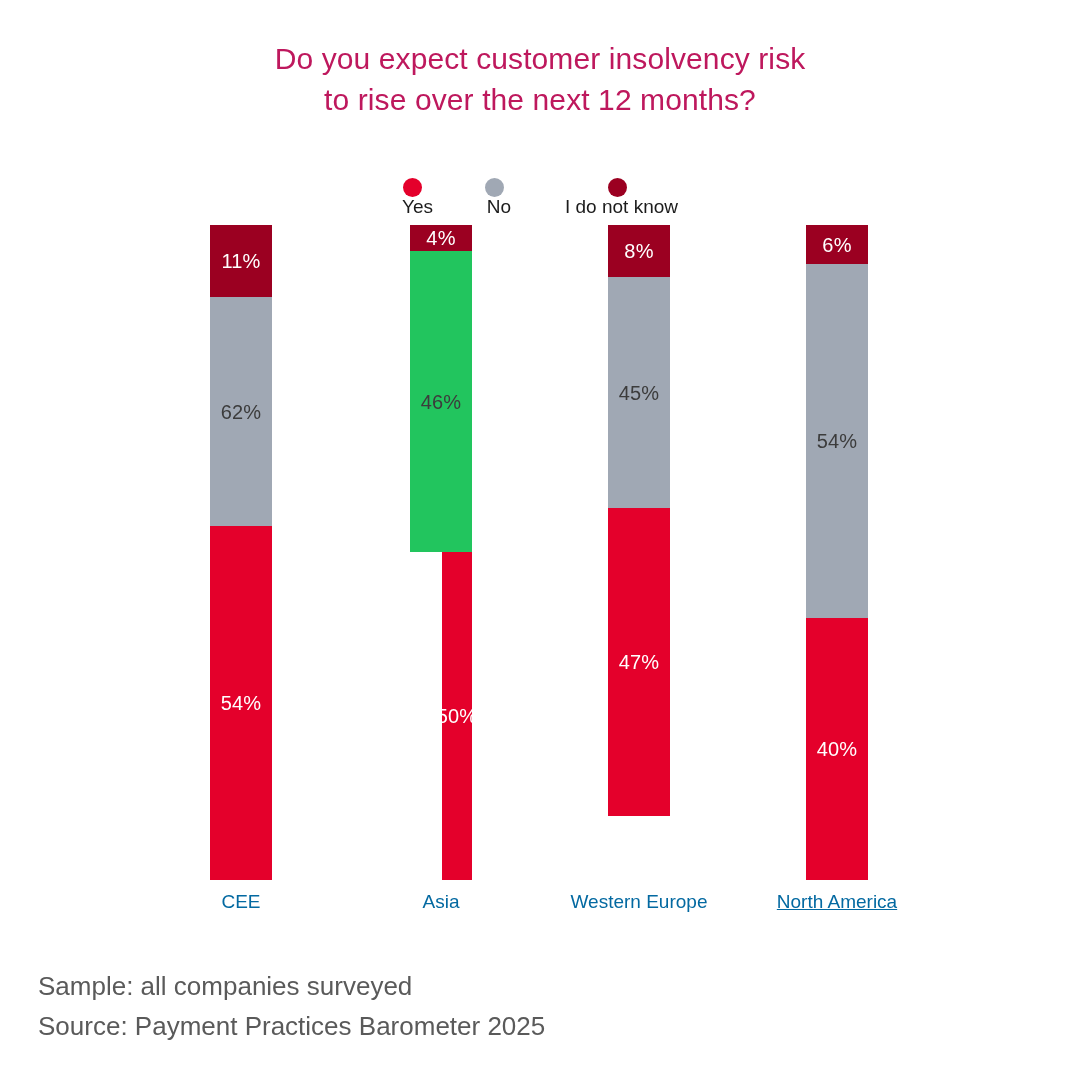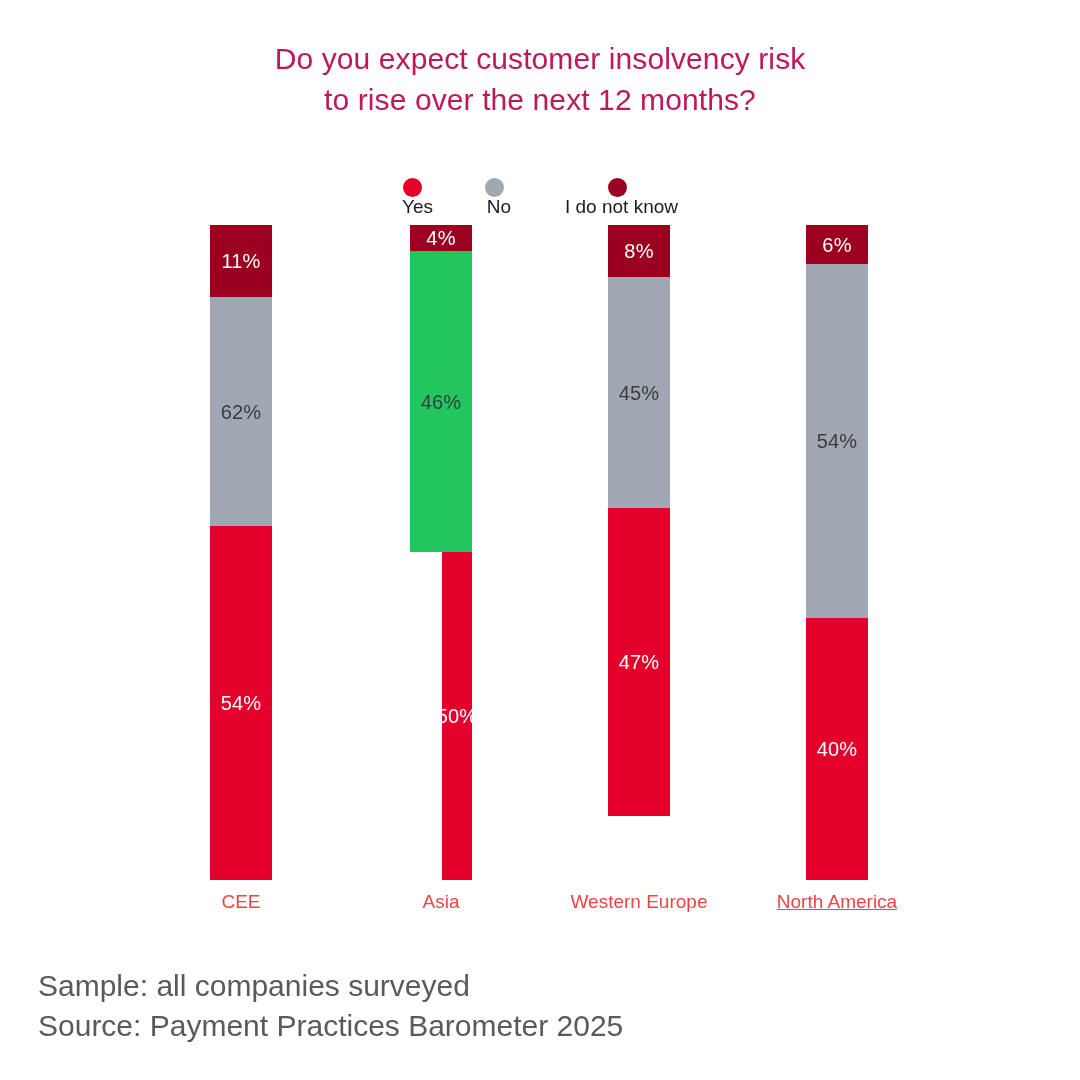--- a/index.html
+++ b/index.html
@@ -88,34 +88,34 @@
     white-space: nowrap;
     letter-spacing: 0.2px;
   }
   .seg-dontknow .segment-label { color: #ffffff; }
   .seg-no .segment-label { color: #3c3c3c; }
   .seg-yes .segment-label { color: #ffffff; }
 
   .cat-label {
     position: absolute;
     text-align: center;
-    color: #ef4444;
+    color: #0369a1;
     font-size: 19px;
     line-height: 19px;
     white-space: nowrap;
     transform: translateX(-50%);
   }
 
   
   #footer {
     position: absolute;
     left: 38px;
     top: 966px;
     color: #5a5a5a;
-    font-size: 30px;
+    font-size: 26px;
     line-height: 40px;
   }
   #footer .footer-line { display: block; white-space: nowrap; }
 </style>
 </head>
 <body>
 
 <div id="chart-title">
   <span class="title-line">Do you expect customer insolvency risk</span>
   <span class="title-line">to rise over the next 12 months?</span>

